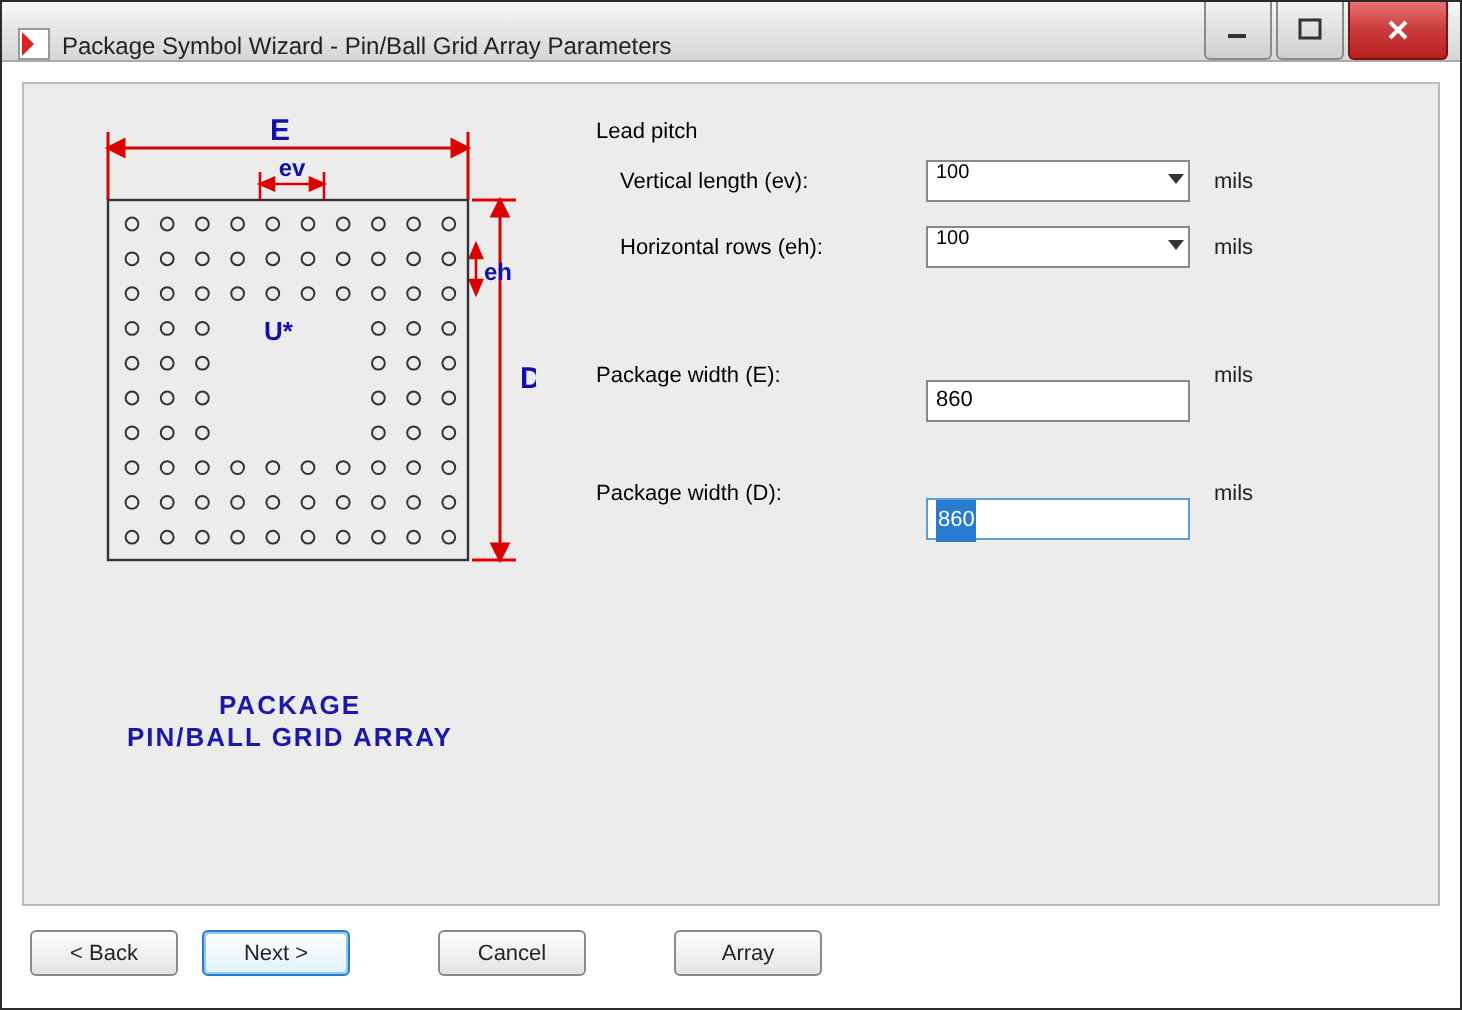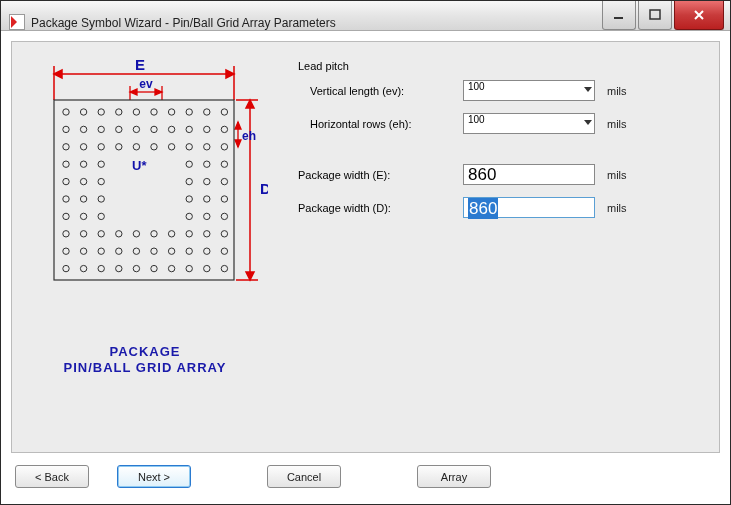--- a/index.html
+++ b/index.html
@@ -156,39 +156,40 @@
     border-top: 5px solid #333;
     pointer-events: none;
   }
   .textfield {
     width: 100%;
     height: 21px;
     border: 1px solid #888;
     background: #fff;
     padding: 0 4px;
     font-family: inherit;
-    font-size: 17px;
+    font-size: 11px;
+    margin-top: 26px;
   }
   .textfield.focused {
     border: 1px solid #5a9fd4;
     background: #fff;
   }
   .textfield.focused .val {
     background: #2a7ad0;
     color: #fff;
     display: inline-block;
     padding: 1px 1px;
   }
   .textfield .val {
     line-height: 19px;
   }
   .unit { color: #222; }
   .buttons {
     display: flex;
-    gap: 28px;
+    gap: 12px;
     padding: 12px 0 6px 4px;
     align-items: center;
   }
   .btn {
     min-width: 74px;
     height: 23px;
     border: 1px solid #8a8a8a;
     border-radius: 3px;
     background: linear-gradient(to bottom, #fdfdfd, #e4e4e4);
     display: flex;

